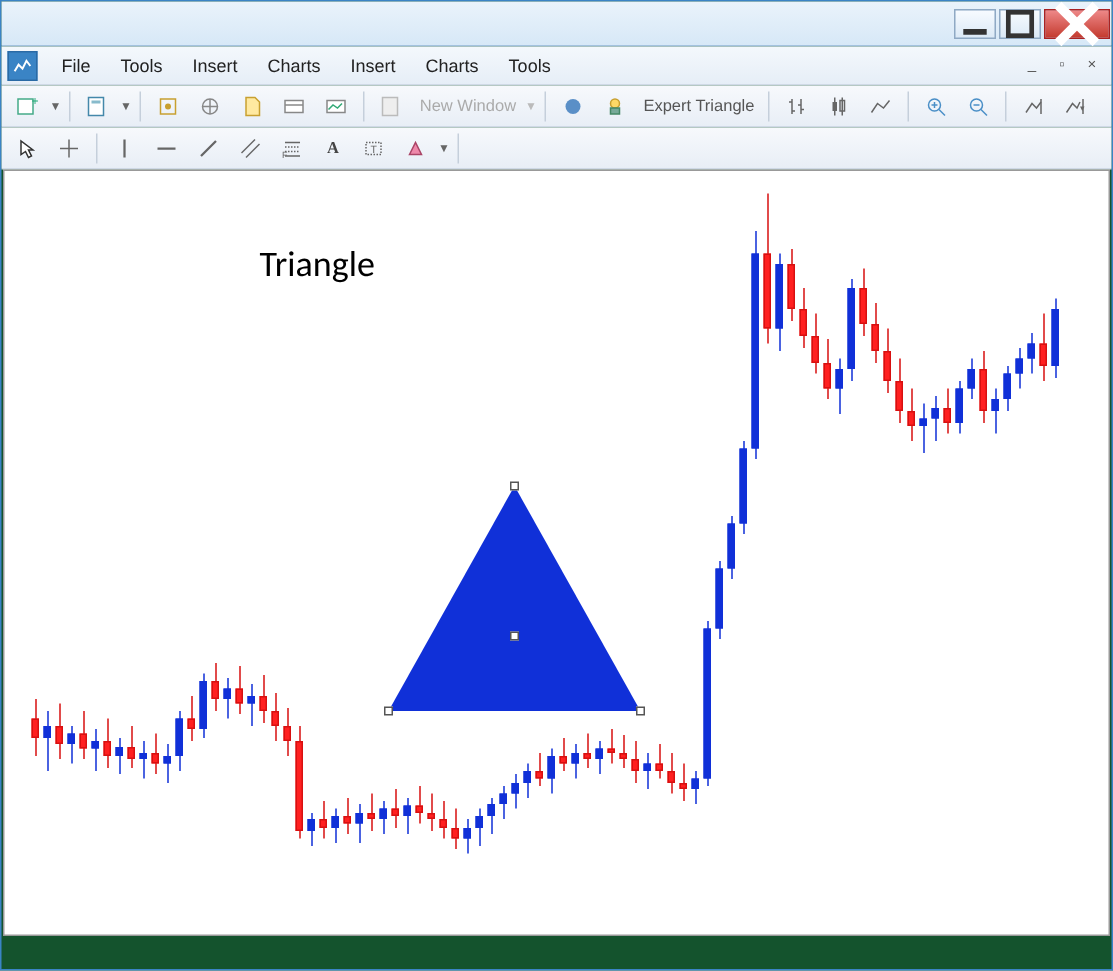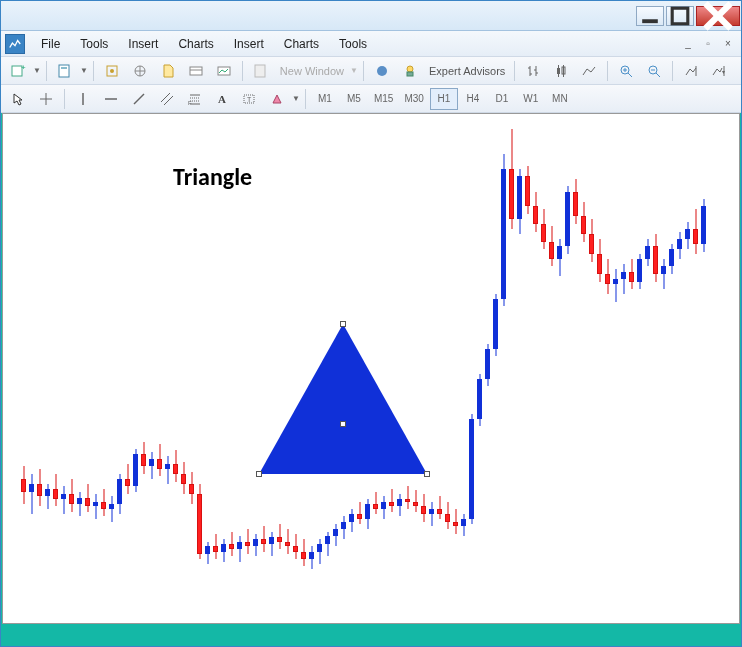--- a/index.html
+++ b/index.html
@@ -1,19 +1,19 @@
 <!DOCTYPE html>
 <html><head>
 <meta charset="utf-8">
 <style>
 * { margin: 0; padding: 0; box-sizing: border-box; font-family: "Segoe UI", Tahoma, sans-serif; }
 body { background: #fff; width: 742px; height: 647px; overflow: hidden; }
 
 
-.window { width: 742px; height: 647px; border: 1px solid #3a84c5; position: relative; background: #14b8a6; }
+.window { width: 742px; height: 647px; border: 1px solid #3a84c5; position: relative; background: #14532d; }
 .titlebar { height: 30px; background: linear-gradient(#eaf3fb, #d7e8f7); display: flex; align-items: center; justify-content: flex-end; border-bottom: 1px solid #a3c2df;}
 .titlebar .sysbtn { width: 28px; height: 20px; margin: 0 1px; display:flex;align-items:center;justify-content:center; border:1px solid #8fa9c4; background:linear-gradient(#f7fbff,#dbe9f6); font-size:10px; color:#333;}
 .titlebar .sysbtn.close { background: linear-gradient(#e88,#c43b2f); color:#fff; border-color:#a22; width:44px;}
 .titlebar .gap { flex: 1; }
 
 
 .menubar { height: 26px; background: linear-gradient(#f4f8fc,#e6eef7); display: flex; align-items: center; padding: 0 4px; border-bottom: 1px solid #cfd9e6; font-size: 12px;}
 .menubar .logo { width: 20px; height: 20px; background:#3a84c5; border:1px solid #2a6aa5; margin-right:6px; display:flex;align-items:center;justify-content:center;}
 .menubar .logo svg { width:14px; height:14px; }
 .menubar .mi { padding: 0 10px; color:#222; cursor:default; }
@@ -26,21 +26,21 @@
 .tb-btn.dis { color:#aaa; }
 .tb-sep { width:1px; height:20px; background:#c5cfdb; margin:0 3px;}
 .tb-btn svg { width:16px; height:16px; }
 .tb-text { font-size:11px; color:#555; padding:0 4px;}
 .tb-text.dis { color:#aaa;}
 .tf { min-width:28px; font-size:10px; color:#666; text-align:center;}
 .tf.active { border:1px solid #8aa8c7; background:#e3eefb; }
 
 
 .chart-area { position:absolute; top:112px; left:1px; right:1px; bottom:22px; background:#fff; border:1px solid #999; overflow:hidden;}
-.chart-label { position:absolute; top:48px; left:170px; font-size:24px; font-weight:bold; color:#000; font-family: Calibri, Arial, sans-serif;}
+.chart-label { position:absolute; top:48px; left:170px; font-size:24px; font-weight:normal; color:#000; font-family: Calibri, Arial, sans-serif;}
 .triangle { position:absolute; }
 .handle { position:absolute; width:6px; height:6px; border:1px solid #555; background:#fff; transform:translate(-50%,-50%);}
 
 
 .candle { position:absolute; }
 .candle .wick { position:absolute; left:50%; width:1px; transform:translateX(-50%);}
 .candle .body { position:absolute; left:0; width:5px;}
 
 
 .statusbar { position:absolute; bottom:0; left:1px; right:1px; height:20px; background:linear-gradient(#f4f7fb,#e4ebf3); border-top:1px solid #cfd9e6; display:flex; align-items:center; font-size:11px; color:#444;}
@@ -154,21 +154,21 @@
       <svg viewBox="0 0 16 16">
           <circle cx="8" cy="8" r="5" fill="#5a8fc7"></circle>
         </svg>
     </div>
     <div class="tb-btn">
       <svg viewBox="0 0 16 16">
           <circle cx="8" cy="6" r="3" fill="#ffd966" stroke="#c8a030"></circle>
           <rect x="5" y="9" width="6" height="4" fill="#7a9" stroke="#486"></rect>
         </svg>
     </div>
-    <span class="tb-text">Expert Advisors</span>
+    <span class="tb-text">Expert Triangle</span>
     <div class="tb-sep"></div>
     <div class="tb-btn">
       <svg viewBox="0 0 16 16">
           <line x1="5" y1="3" x2="5" y2="13" stroke="#666"></line>
           <line x1="3" y1="5" x2="5" y2="5" stroke="#666"></line>
           <line x1="5" y1="11" x2="7" y2="11" stroke="#666"></line>
           <line x1="11" y1="3" x2="11" y2="13" stroke="#666"></line>
           <line x1="9" y1="7" x2="11" y2="7" stroke="#666"></line>
           <line x1="11" y1="10" x2="13" y2="10" stroke="#666"></line>
         </svg>
@@ -268,31 +268,20 @@
           <text x="6" y="11" font-size="7" fill="#666" font-family="serif">T</text>
         </svg>
     </div>
     <div class="tb-btn">
       <svg viewBox="0 0 16 16">
           <polygon points="4,12 8,4 12,12" fill="#e8a" stroke="#a46"></polygon>
         </svg>
     </div>
     <span style="font-size:8px;color:#666;">▼</span>
     <div class="tb-sep"></div>
-    <div id="tf-container" style="display:flex;gap:1px;">
-        <div class="tb-btn tf">M1</div>
-        <div class="tb-btn tf">M5</div>
-        <div class="tb-btn tf">M15</div>
-        <div class="tb-btn tf">M30</div>
-        <div class="tb-btn tf active">H1</div>
-        <div class="tb-btn tf">H4</div>
-        <div class="tb-btn tf">D1</div>
-        <div class="tb-btn tf">W1</div>
-        <div class="tb-btn tf">MN</div>
-      </div>
   </div>
 
   <div class="chart-area">
     <div class="chart-label">Triangle</div>
     <svg id="triangle-svg" class="triangle" style="position:absolute;left:0;top:0;width:100%;height:100%;pointer-events:none;">
         <polygon points="340,210 256,360 424,360" fill="#1030d8"></polygon>
       </svg>
     <div id="candles-container">
         <div class="candle" style="left: 18px; top: 0px; height: 100%; width: 5px;">
           <div class="wick" style="top: 352px; height: 38px; background: rgb(216, 16, 16);"></div>

